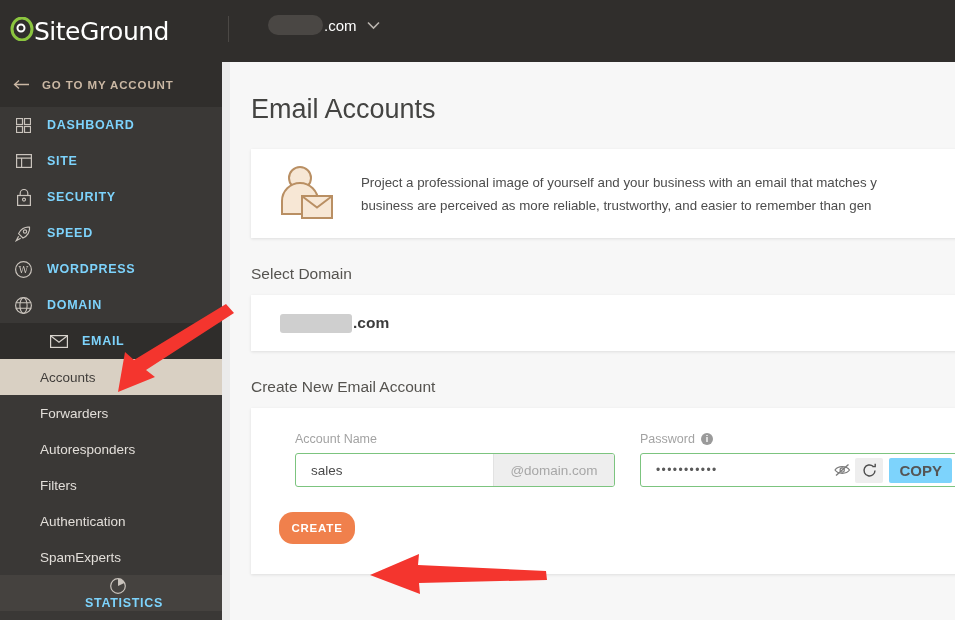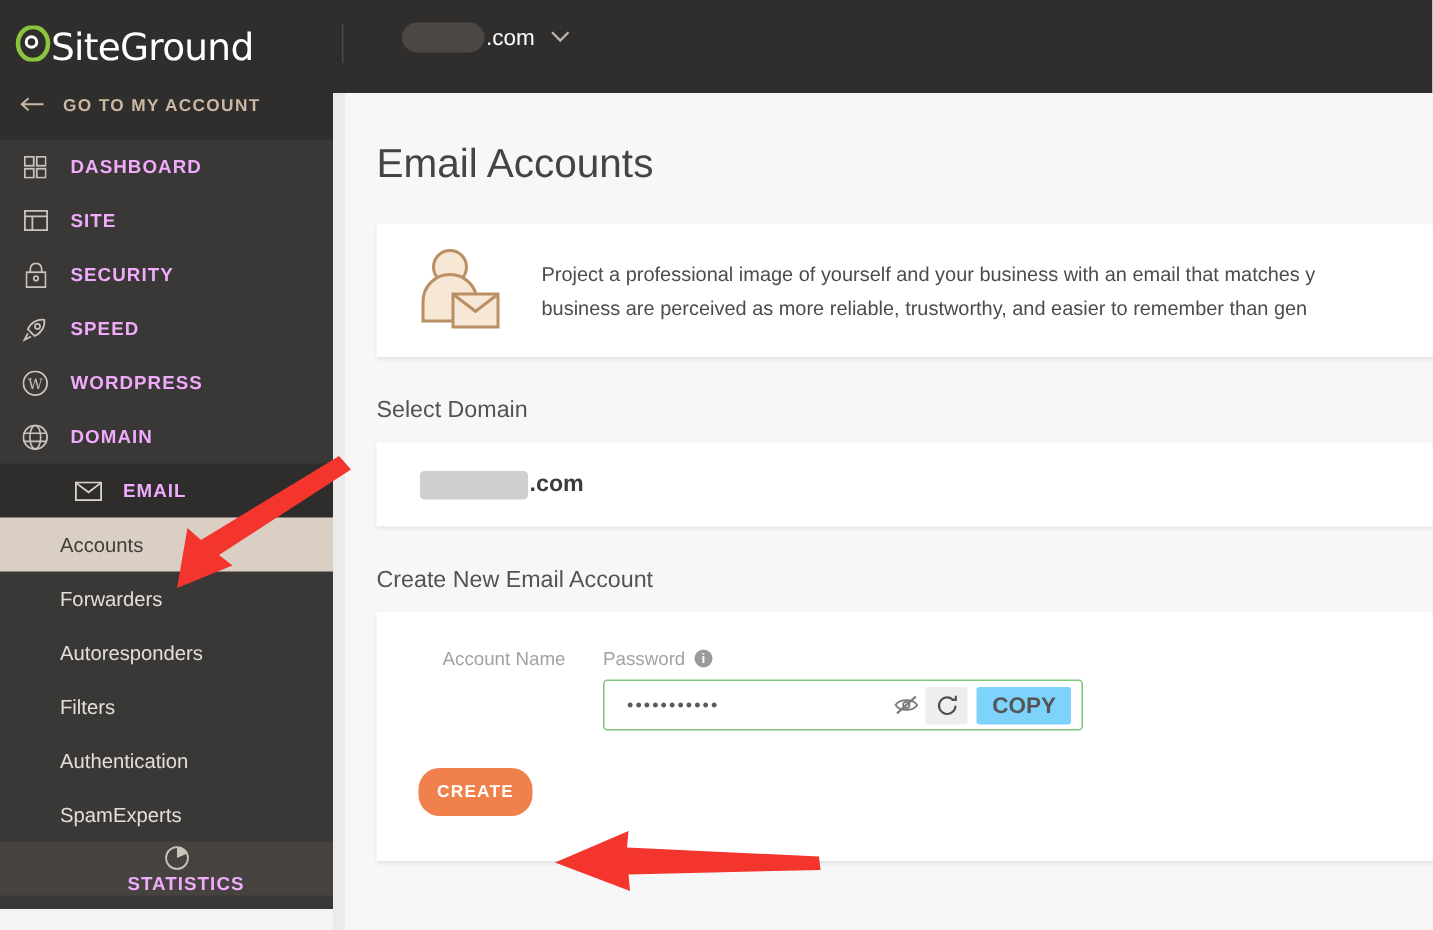--- a/index.html
+++ b/index.html
@@ -32,42 +32,42 @@
   }
   .redact-dark {
     width: 55px; height: 20px; border-radius: 10px;
     background: #4a4744; display: inline-block;
   }
   .domain-tld { color: #ffffff; font-size: 15px; margin-left: 1px; }
   .chev { margin-left: 10px; }
 
   
   .sidebar {
-    position: absolute; top: 48px; left: 0; width: 222px; height: 558px;
+    position: absolute; top: 62px; left: 0; width: 222px; height: 558px;
     background: #3a3836;
   }
   .goto-account {
     height: 45px; background: #302e2c; display: flex; align-items: center;
     padding-left: 13px; cursor: pointer;
   }
   .goto-label {
     color: #cbb8a4; font-size: 11.5px; font-weight: bold;
     letter-spacing: 0.9px; margin-left: 12px;
   }
   .nav-item {
     height: 36px; display: flex; align-items: center; padding-left: 13px;
     cursor: pointer;
   }
   .nav-item.active-parent { background: #2f2d2b; padding-left: 48px; }
   .nav-icon {
     width: 21px; height: 21px; display: flex;
     align-items: center; justify-content: center; flex: 0 0 21px;
   }
   .nav-label {
-    color: #f0abfc; font-size: 12.5px; font-weight: bold;
+    color: #7dd3fc; font-size: 12.5px; font-weight: bold;
     letter-spacing: 0.7px; margin-left: 13px;
   }
   .sub-item {
     height: 36px; display: flex; align-items: center; padding-left: 40px;
     cursor: pointer; color: #e2ded9; font-size: 13.5px;
   }
   .sub-item.selected { background: #d9d0c3; color: #403d3a; text-align: center; }
   .nav-item.stats { background: #45423f; flex-direction: column; }
 
   
@@ -343,20 +343,24 @@
       <span class="redact-light"></span>
       <span class="domain-card-tld">.com</span>
     </div>
 
     <div class="section-label">Create New Email Account</div>
     <div class="card form-card">
       <div class="form-row">
 
         <div class="field-group">
           <div class="field-label">Account Name</div>
+          <div class="acct-input">
+            <span class="acct-value">sales</span>
+            <span class="acct-suffix">@domain.com</span>
+          </div>
         </div>
 
         <div class="field-group pass-wrap">
           <div class="field-label">
             <span>Password</span>
             <span class="info-dot">i</span>
           </div>
           <div class="pass-input">
             <span class="pass-dots">•••••••••••</span>
             <span class="icon-btn">

